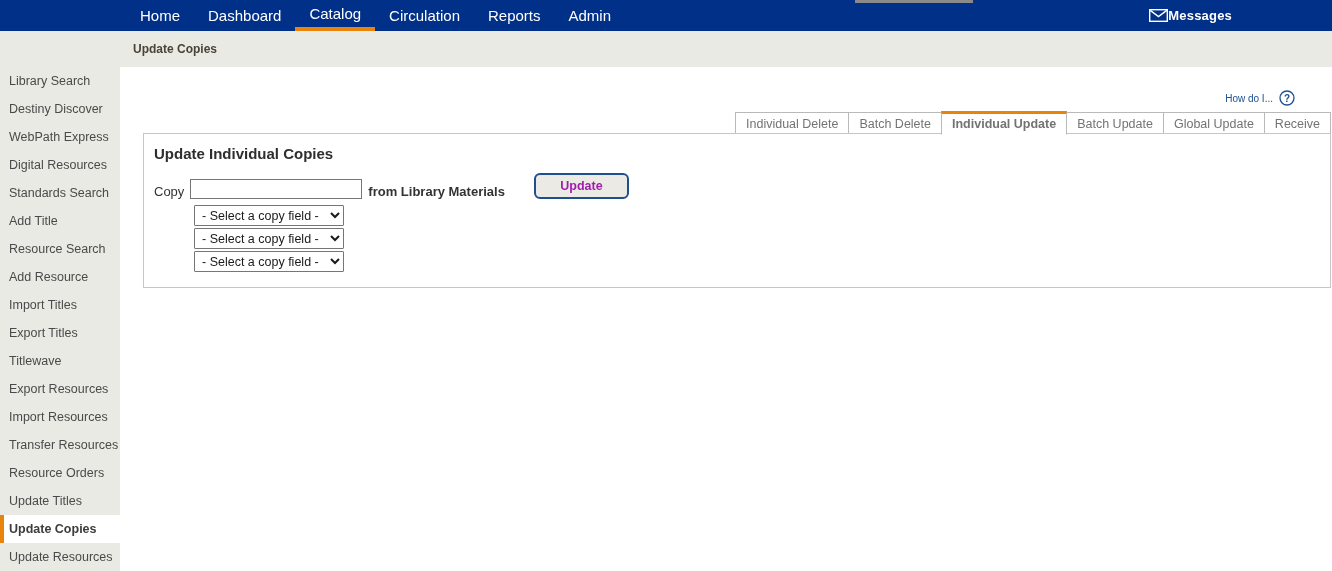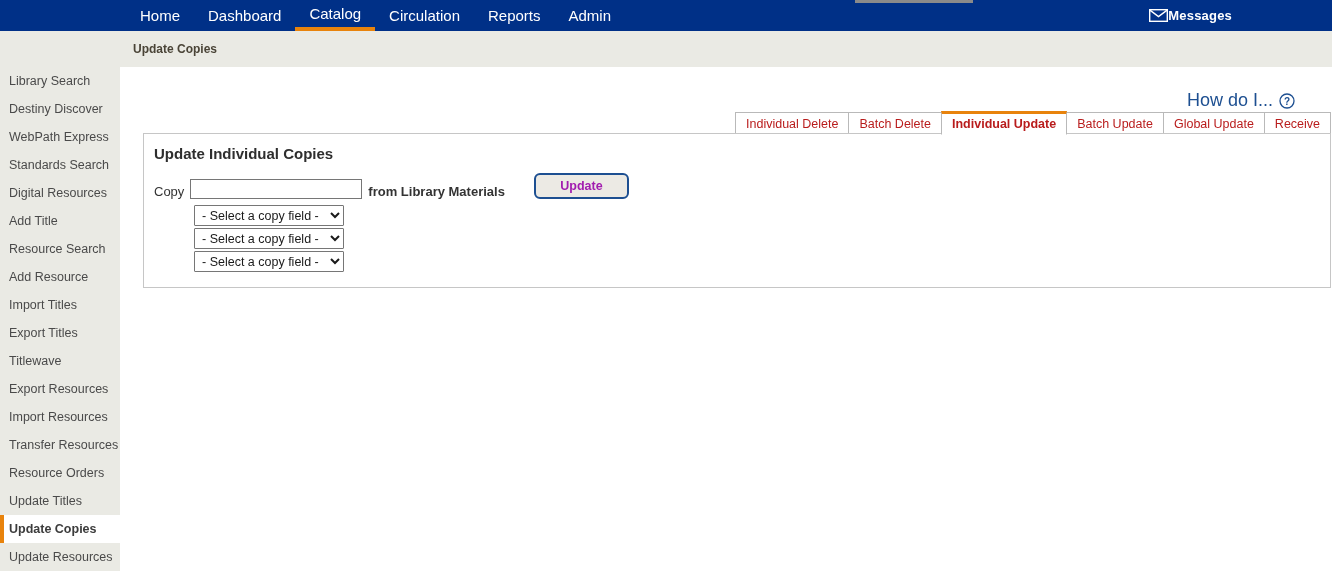--- a/index.html
+++ b/index.html
@@ -137,21 +137,21 @@
   .howdo {
     position: absolute;
     right: 37px;
     top: 23px;
     display: flex;
     align-items: center;
     gap: 6px;
     cursor: pointer;
   }
   .howdo-text {
-    font-size: 18px;
+    font-size: 10px;
     color: #1d4f91;
   }
   .help-icon {
     width: 16px;
     height: 16px;
     display: block;
   }
 
   
   .tabs {
@@ -166,21 +166,21 @@
     height: 23px;
     box-sizing: border-box;
     border: 1px solid #b9b9b9;
     border-bottom: 1px solid #b9b9b9;
     background: #ffffff;
     display: flex;
     align-items: center;
     justify-content: center;
     padding: 0 10px;
     font-size: 12.5px;
-    color: #b91c1c;
+    color: #737373;
     margin-right: -1px;
     cursor: pointer;
     white-space: nowrap;
   }
   .tab.active {
     border-top: 3px solid #e8830c;
     border-left: 1px solid #b9b9b9;
     border-right: 1px solid #b9b9b9;
     border-bottom: 1px solid #ffffff;
     font-weight: bold;
@@ -300,22 +300,22 @@
 </div>
 
 <div class="crumbbar">
   <div class="crumb">Update Copies</div>
 </div>
 
 <div class="sidebar">
   <div class="side-item">Library Search</div>
   <div class="side-item">Destiny Discover</div>
   <div class="side-item">WebPath Express</div>
+  <div class="side-item">Digital Resources</div>
   <div class="side-item">Standards Search</div>
-  <div class="side-item">Digital Resources</div>
   <div class="side-item">Add Title</div>
   <div class="side-item">Resource Search</div>
   <div class="side-item">Add Resource</div>
   <div class="side-item">Import Titles</div>
   <div class="side-item">Export Titles</div>
   <div class="side-item">Titlewave</div>
   <div class="side-item">Export Resources</div>
   <div class="side-item">Import Resources</div>
   <div class="side-item">Transfer Resources</div>
   <div class="side-item">Resource Orders</div>

